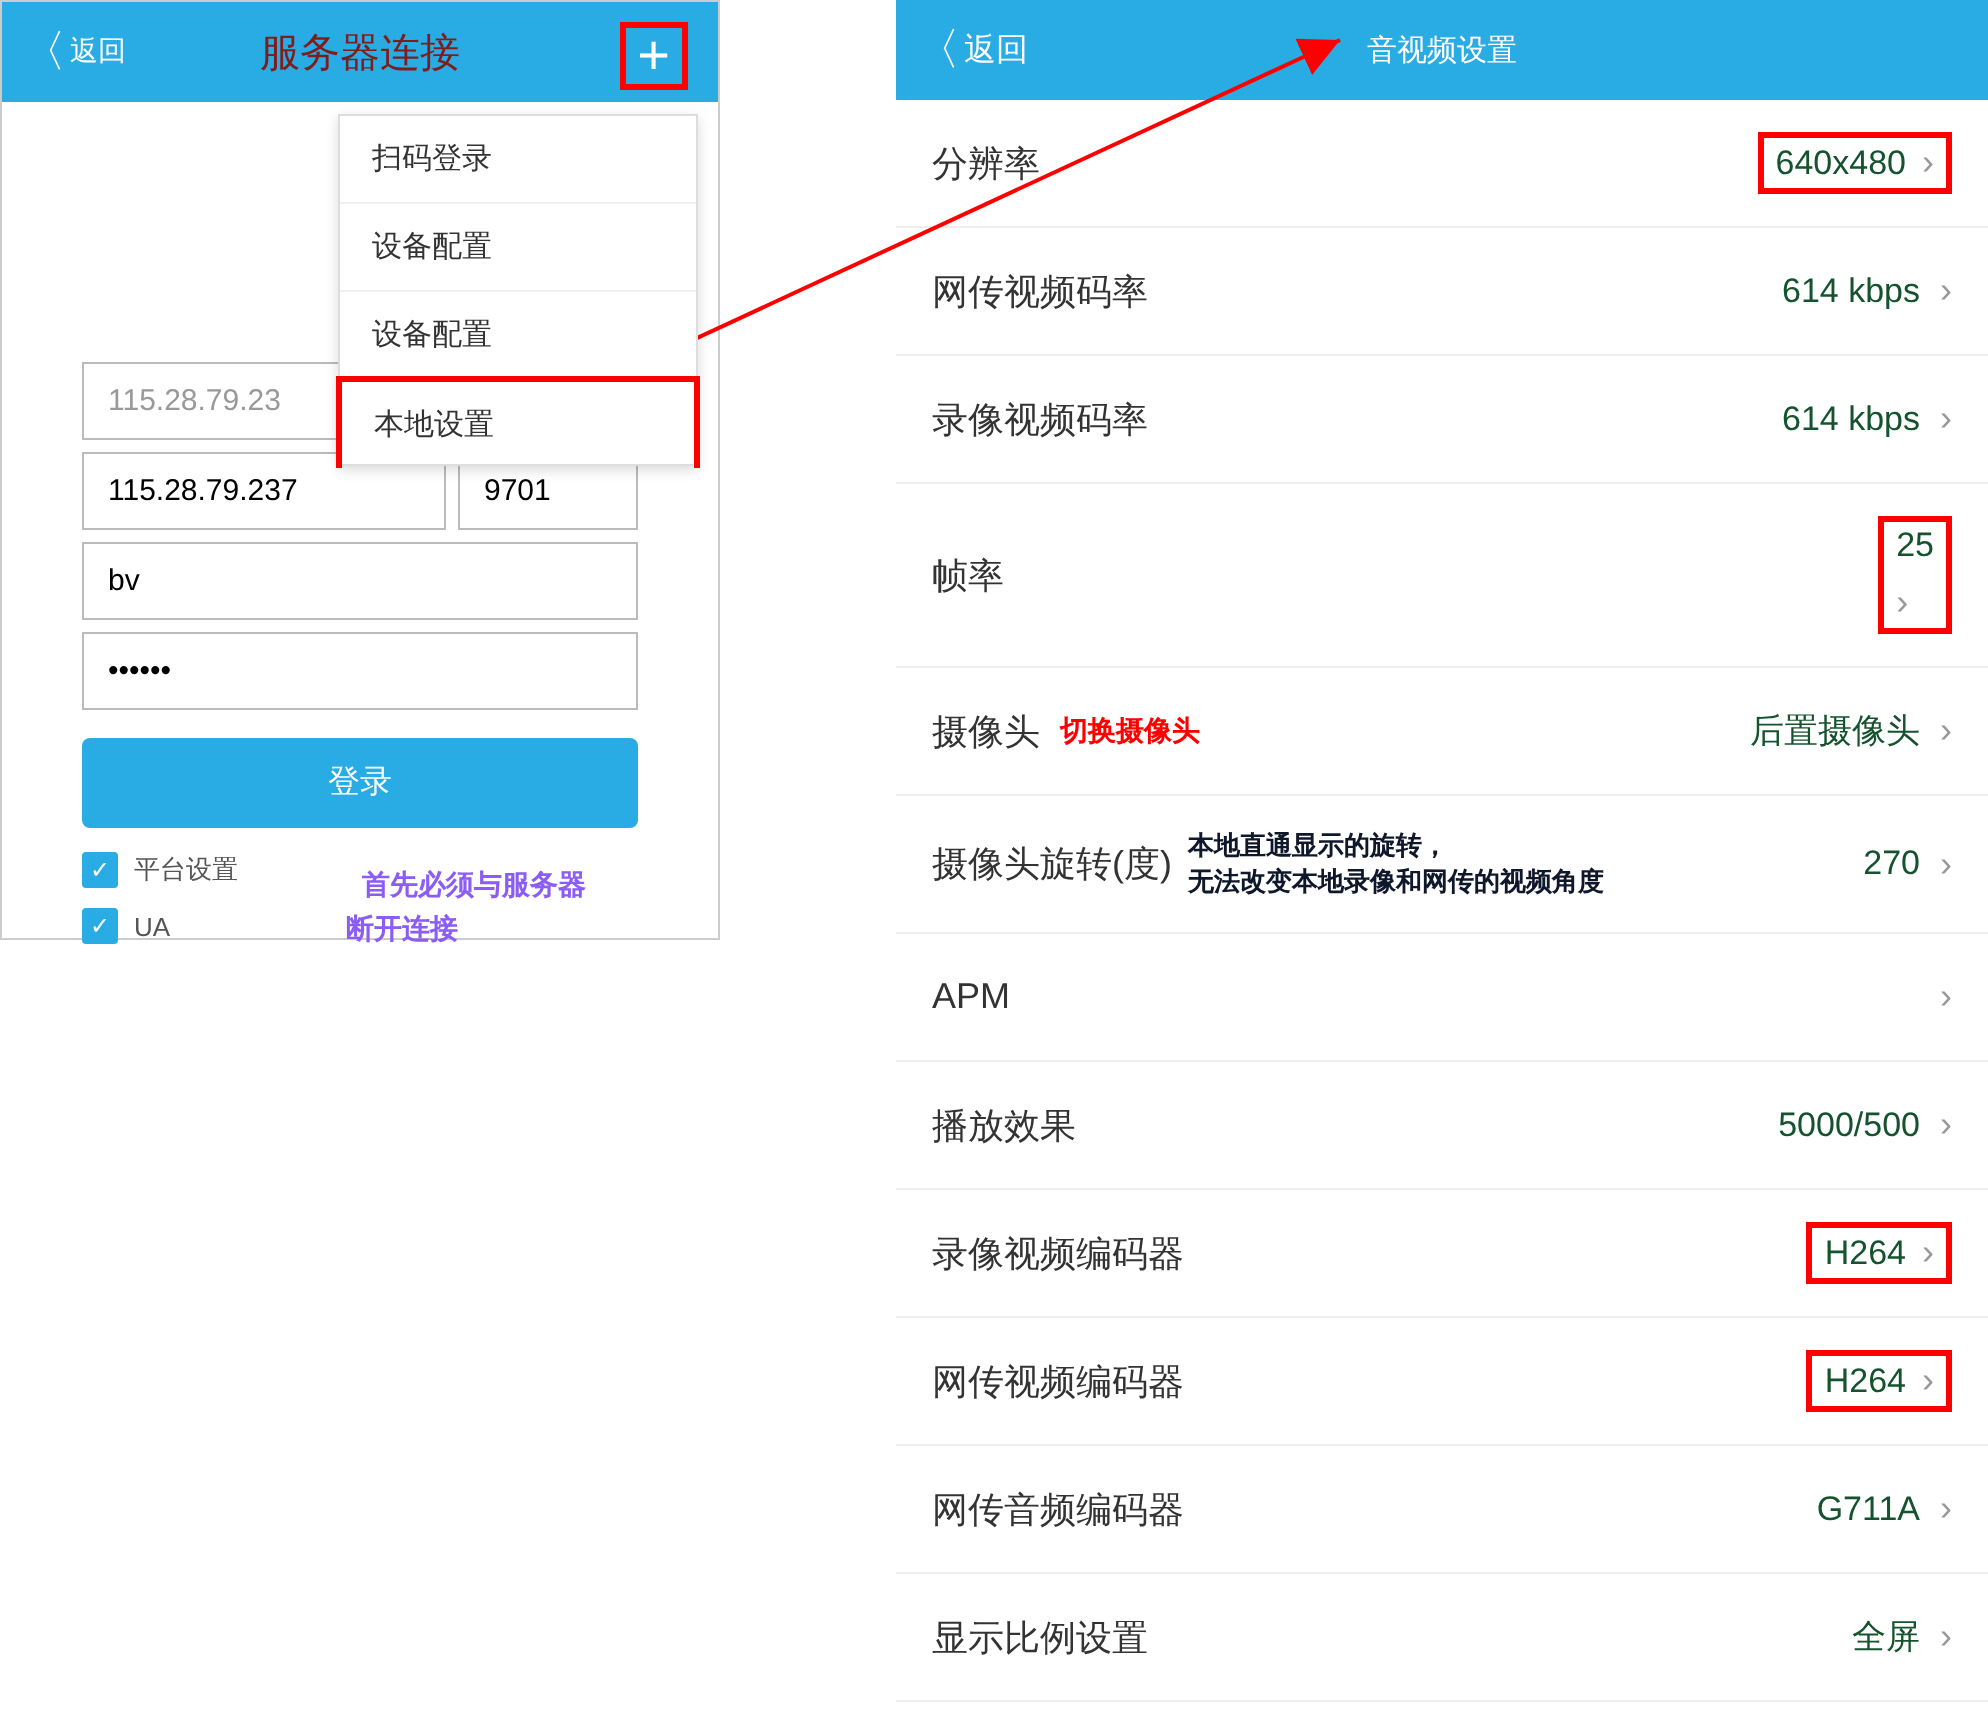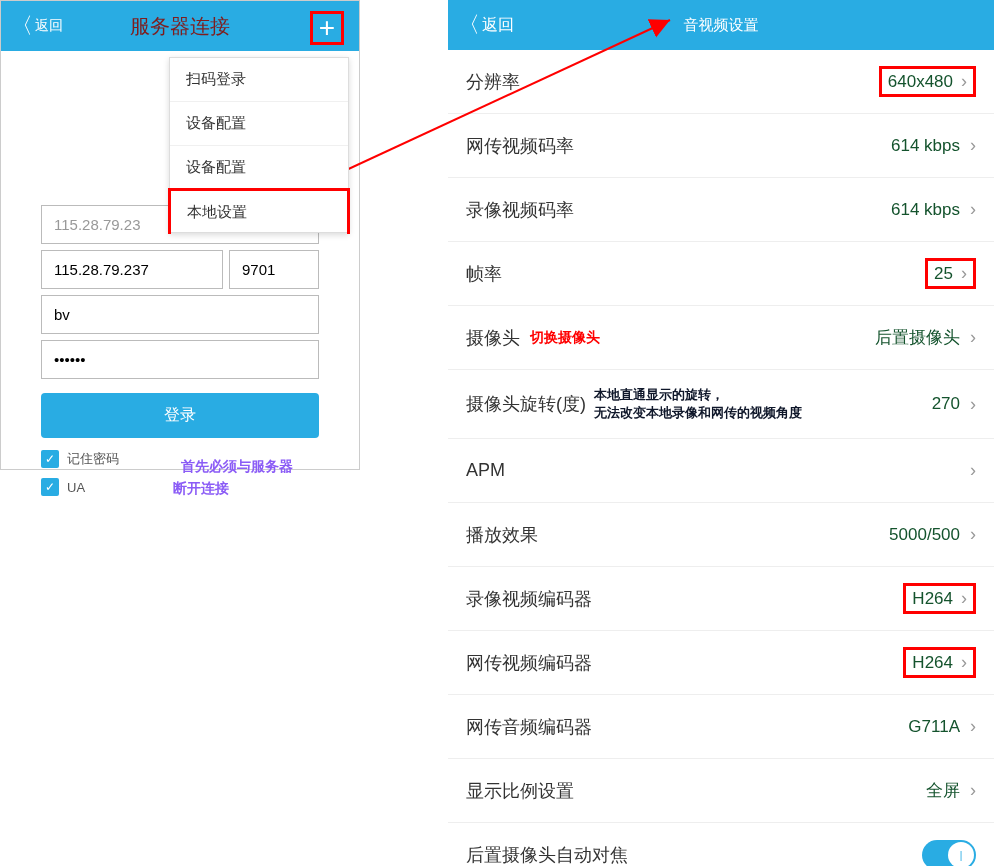--- a/index.html
+++ b/index.html
@@ -11,21 +11,21 @@
   .back-chevron { color: #fff; font-size: 22px; font-weight: 200; margin-right: 2px; }
   .back-text { color: #fff; font-size: 14px; }
   .left-title { color: #7f1d1d; font-size: 20px; position: absolute; left: 50%; transform: translateX(-50%); }
   .plus-btn { position: absolute; right: 15px; top: 10px; color: #fff; font-size: 28px; font-weight: 300; border: 3px solid red; padding: 0 6px; line-height: 1; }
   
   .dropdown-menu { position: absolute; top: 56px; right: 10px; background: #fff; border: 1px solid #ddd; box-shadow: 0 2px 6px rgba(0,0,0,0.15); width: 180px; z-index: 10; }
   .dropdown-item { padding: 12px 16px; font-size: 15px; color: #333; border-bottom: 1px solid #f0f0f0; }
   .dropdown-item:last-child { border-bottom: none; }
   .dropdown-highlight { border: 3px solid red; margin: -2px; }
   
-  .login-form { padding: 84px 40px 20px 40px; position: relative; }
+  .login-form { padding: 60px 40px 20px 40px; position: relative; }
   .input-field { width: 100%; border: 1px solid #bbb; padding: 10px 12px; font-size: 15px; background: #fff; }
   .input-disabled { color: #999; }
   .input-row2 { display: flex; margin-top: 6px; }
   .input-row2 input:first-child { flex: 1; }
   .input-row2 input:last-child { width: 90px; margin-left: 6px; }
   .input-mt { margin-top: 6px; }
   .login-btn { width: 100%; background: #29ace3; color: #fff; border: none; padding: 12px; font-size: 16px; margin-top: 14px; border-radius: 4px; }
   .checks { margin-top: 12px; display: flex; flex-direction: column; gap: 10px; }
   .check-row { display: flex; align-items: center; gap: 8px; }
   .checkbox { width: 18px; height: 18px; background: #29ace3; display: inline-flex; align-items: center; justify-content: center; color: #fff; font-size: 12px; border-radius: 2px; }
@@ -78,21 +78,21 @@
       <div class="input-row2">
         <input class="input-field" value="115.28.79.237" style="">
         <input class="input-field" value="9701" style="">
       </div>
       <input class="input-field input-mt" value="bv" style="">
       <input class="input-field input-mt" type="text" value="••••••" style="">
       <button class="login-btn">登录</button>
       <div class="checks">
         <div class="check-row">
           <span class="checkbox">✓</span>
-          <span class="check-label">记住密码</span>
+          <span class="check-label">平台设置</span>
         </div>
         <div class="check-row">
           <span class="checkbox">✓</span>
           <span class="check-label">UA</span>
         </div>
       </div>
     </div>
     <div class="red-note red-note1">首先必须与服务器</div>
     <div class="red-note red-note2">断开连接</div>
   </div>
@@ -132,21 +132,21 @@
     </div>
 
     <div class="setting-row">
       <span class="setting-label">录像视频码率</span>
       <span class="setting-value">614 kbps</span>
       <span class="chevron-right">›</span>
     </div>
 
     <div class="setting-row">
       <span class="setting-label">帧率</span>
-      <span class="red-box" style="margin-left:auto; display:flex; align-items:flex-end; gap:8px;">
+      <span class="red-box" style="margin-left:auto; display:flex; align-items:flex-start; gap:8px;flex-direction:column;">
         <span class="setting-value" style="margin:0;">25</span>
         <span class="chevron-right">›</span>
       </span>
     </div>
 
     <div class="setting-row">
       <span class="setting-label">摄像头</span>
       <span class="red-anno">切换摄像头</span>
       <span class="setting-value">后置摄像头</span>
       <span class="chevron-right">›</span>

